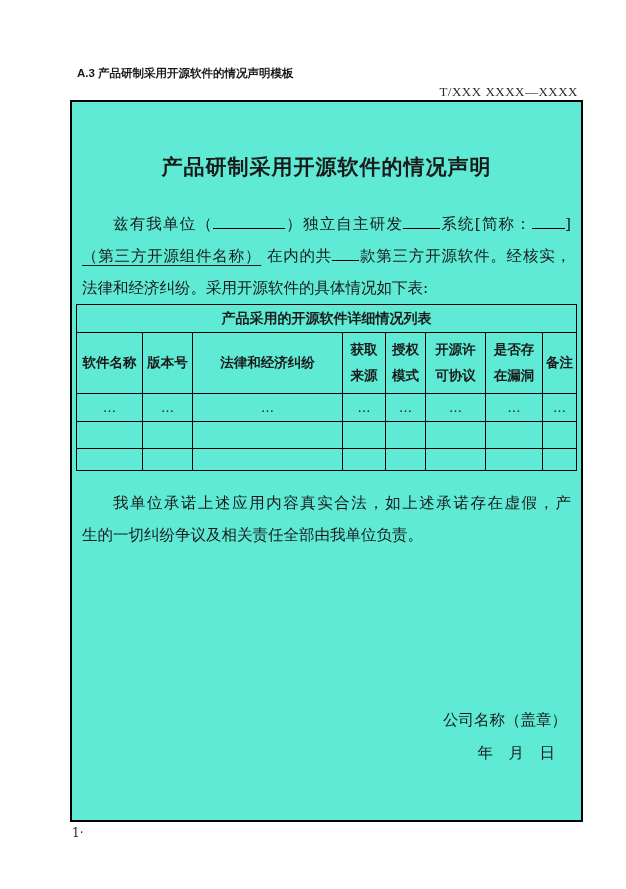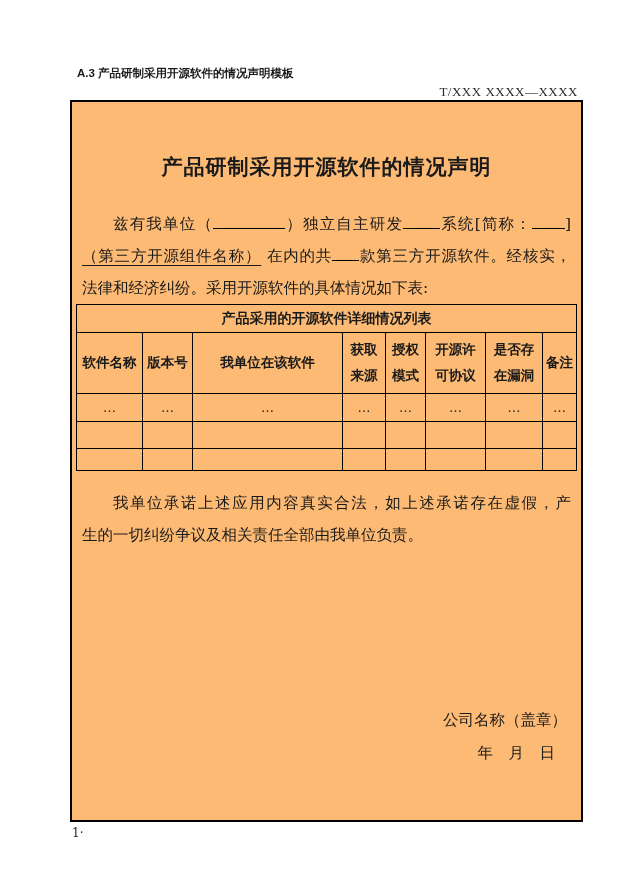--- a/index.html
+++ b/index.html
@@ -37,21 +37,21 @@
     color: #1a1a1a;
   }
 
   .frame {
     position: absolute;
     left: 70px;
     top: 100px;
     width: 509px;
     height: 718px;
     border: 2px solid #000000;
-    background: #fdba74;
+    background: #5eead4;
   }
 
   .doc-title {
     margin-top: 50px;
     height: 30px;
     line-height: 30px;
     text-align: center;
     font-size: 21px;
     font-weight: bold;
     letter-spacing: 1px;
@@ -180,21 +180,21 @@
         <col style="width:57px">
         <col style="width:34px">
     </colgroup>
     <tbody>
         <tr class="tbl-caption">
       <td colspan="8">产品采用的开源软件详细情况列表</td>
     </tr>
     <tr class="tbl-head">
       <td>软件名称</td>
       <td>版本号</td>
-      <td>我单位在该软件</td>
+      <td>法律和经济纠纷</td>
       <td>获取来源</td>
       <td>授权模式</td>
       <td>开源许可协议</td>
       <td>是否存在漏洞</td>
       <td>备注</td>
     </tr>
     <tr class="tbl-row r1">
       <td>…</td>
       <td>…</td>
       <td>…</td>

